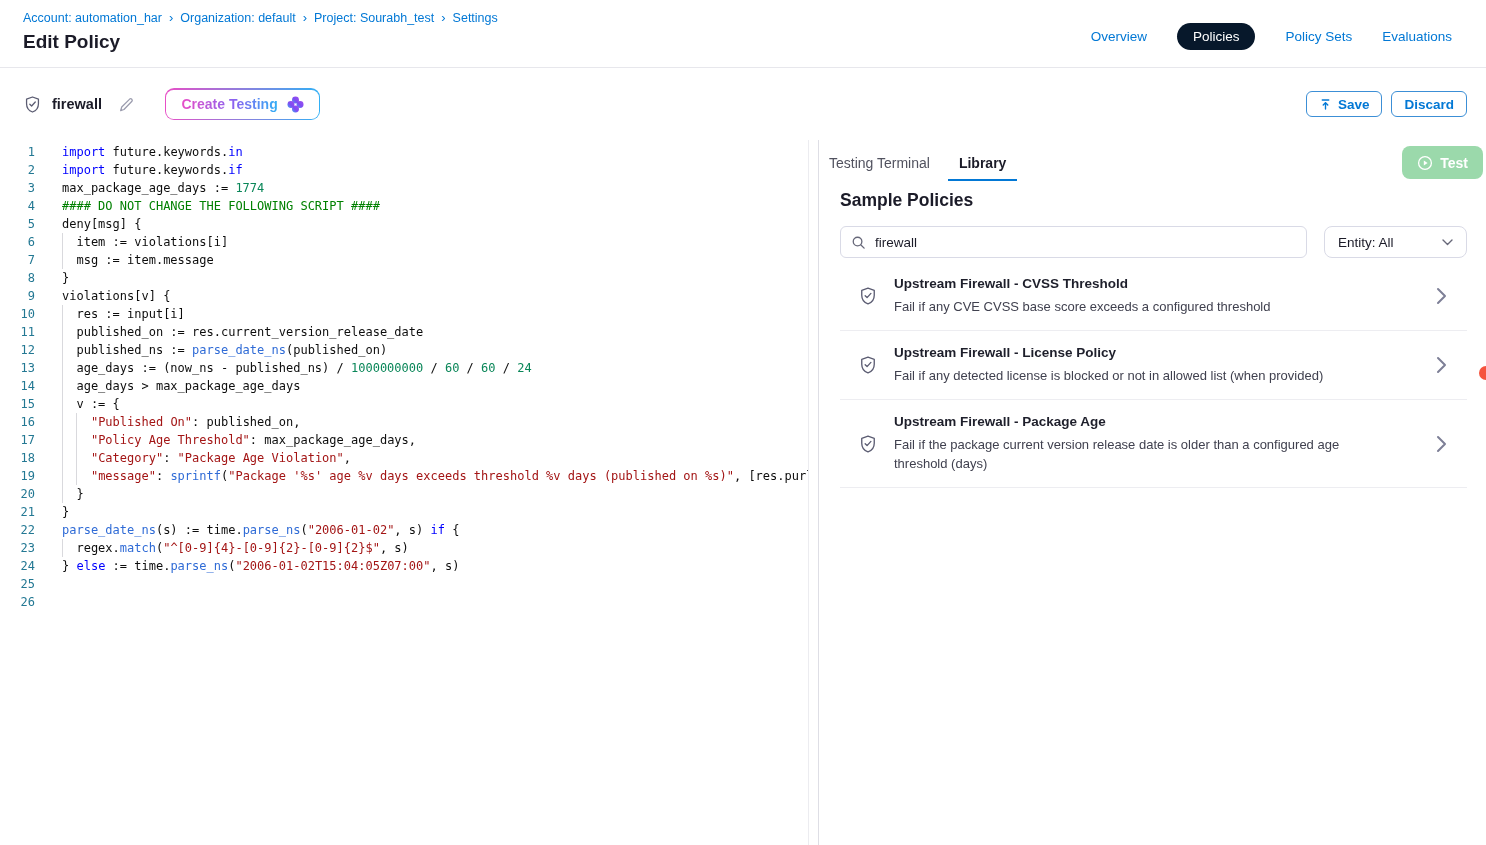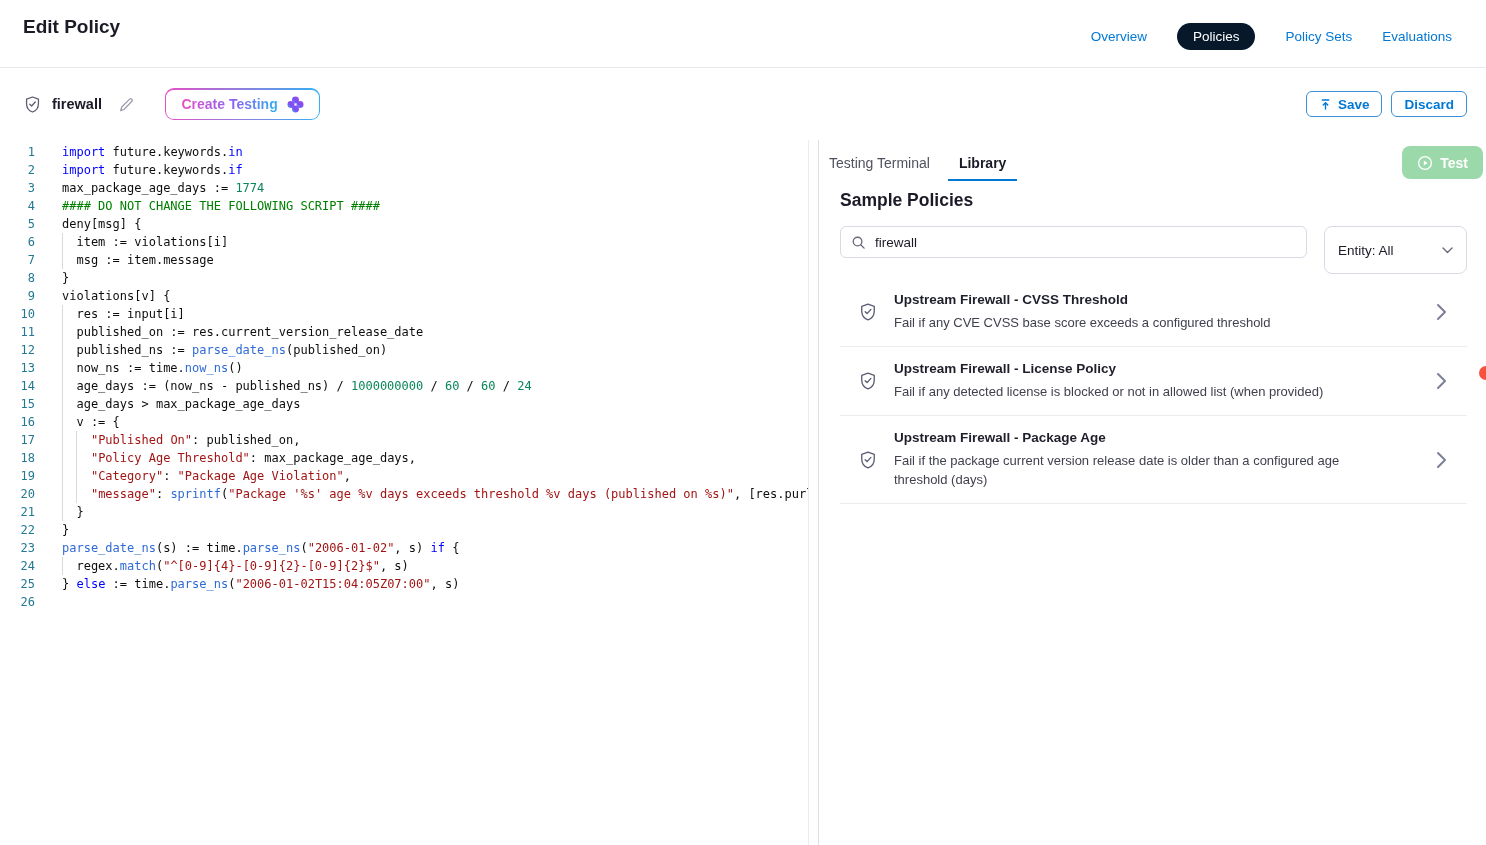--- a/index.html
+++ b/index.html
@@ -59,39 +59,40 @@
     border-bottom:2.5px solid var(--accent); }
   .test-btn { position:absolute; top:6px; right:3px; display:flex; align-items:center; gap:7px;
     background:var(--test_button_bg); color:#fff; font-weight:bold; font-size:14px; font-family:inherit;
     padding:0 15px; height:33px; border-radius:8px; border:none; cursor:default; }
   .panel h2 { font-size:17.5px; font-weight:bold; margin:9px 0 0 21px; }
   .controls { display:flex; gap:17px; margin:15px 19px 0 21px; }
   .search-box { flex:1; display:flex; align-items:center; gap:9px; border:1px solid #d9dae6;
     border-radius:6px; height:32px; padding:0 10px; background:#fff; }
   .search-box input { border:none; outline:none; flex:1; font-size:13.5px; color:#1b1b28; font-family:inherit; }
   .entity-dd { width:143px; flex:none; display:flex; align-items:center; justify-content:space-between;
-    border:1px solid #d9dae6; border-radius:8px; height:48px; padding:0 13px; font-size:13.5px; cursor:pointer; }
+    border:1px solid #d9dae6; border-radius:8px; height:32px; padding:0 13px; font-size:13.5px; cursor:pointer; }
   .plist { margin:4px 19px 0 21px; }
   .prow { display:flex; align-items:center; padding:14px 0; border-bottom:1px solid #ededf1; cursor:pointer; }
   .prow .picon { margin:0 16px 0 18px; flex:none; display:inline-flex; }
   .ptxt { flex:1; }
   .ptitle { font-size:13.5px; font-weight:bold; color:#1e1f2b; }
   .pdesc { font-size:13px; color:#40414f; margin-top:7px; max-width:502px; line-height:1.4; }
   .pchev { margin-left:auto; margin-right:20px; flex:none; display:inline-flex; }
 
   .red-dot { position:absolute; top:366px; right:-7px; width:14px; height:14px; border-radius:50%;
     background:var(--notification_dot); cursor:pointer; }
 </style>
 </head>
 <body>
 
 <div class="app">
 
   <header>
     <div>
+      <nav class="breadcrumb" id="breadcrumb"><a>Account: automation_har</a><span class="sep">›</span><a>Organization: default</a><span class="sep">›</span><a>Project: Sourabh_test</a><span class="sep">›</span><a>Settings</a></nav>
       <h1>Edit Policy</h1>
     </div>
     <nav class="top-nav" id="top-nav">
         <a>Overview</a>
         <a class="pill">Policies</a>
         <a>Policy Sets</a>
         <a>Evaluations</a>
       </nav>
   </header>
 
@@ -181,21 +182,20 @@
           <div class="cl"><span class="t-pl">max_package_age_days := </span><span class="t-num">1774</span></div>
           <div class="cl"><span class="t-cm">#### DO NOT CHANGE THE FOLLOWING SCRIPT ####</span></div>
           <div class="cl"><span class="t-pl">deny[msg] {</span></div>
           <div class="cl"><i class="guide" style="left: 0ch;"></i><span class="t-pl">  item := violations[i]</span></div>
           <div class="cl"><i class="guide" style="left: 0ch;"></i><span class="t-pl">  msg := item.message</span></div>
           <div class="cl"><span class="t-pl">}</span></div>
           <div class="cl"><span class="t-pl">violations[v] {</span></div>
           <div class="cl"><i class="guide" style="left: 0ch;"></i><span class="t-pl">  res := input[i]</span></div>
           <div class="cl"><i class="guide" style="left: 0ch;"></i><span class="t-pl">  published_on := res.current_version_release_date</span></div>
           <div class="cl"><i class="guide" style="left: 0ch;"></i><span class="t-pl">  published_ns := </span><span class="t-fn">parse_date_ns</span><span class="t-pl">(published_on)</span></div>
-          <div class="cl"><i class="guide" style="left: 0ch;"></i><span class="t-pl">  now_ns := time.</span><span class="t-fn">now_ns</span><span class="t-pl">()</span></div>
           <div class="cl"><i class="guide" style="left: 0ch;"></i><span class="t-pl">  age_days := (now_ns - published_ns) / </span><span class="t-num">1000000000</span><span class="t-pl"> / </span><span class="t-num">60</span><span class="t-pl"> / </span><span class="t-num">60</span><span class="t-pl"> / </span><span class="t-num">24</span></div>
           <div class="cl"><i class="guide" style="left: 0ch;"></i><span class="t-pl">  age_days &gt; max_package_age_days</span></div>
           <div class="cl"><i class="guide" style="left: 0ch;"></i><span class="t-pl">  v := {</span></div>
           <div class="cl"><i class="guide" style="left: 0ch;"></i><i class="guide" style="left: 2ch;"></i><span class="t-pl">    </span><span class="t-str">"Published On"</span><span class="t-pl">: published_on,</span></div>
           <div class="cl"><i class="guide" style="left: 0ch;"></i><i class="guide" style="left: 2ch;"></i><span class="t-pl">    </span><span class="t-str">"Policy Age Threshold"</span><span class="t-pl">: max_package_age_days,</span></div>
           <div class="cl"><i class="guide" style="left: 0ch;"></i><i class="guide" style="left: 2ch;"></i><span class="t-pl">    </span><span class="t-str">"Category"</span><span class="t-pl">: </span><span class="t-str">"Package Age Violation"</span><span class="t-pl">,</span></div>
           <div class="cl"><i class="guide" style="left: 0ch;"></i><i class="guide" style="left: 2ch;"></i><span class="t-pl">    </span><span class="t-str">"message"</span><span class="t-pl">: </span><span class="t-fn">sprintf</span><span class="t-pl">(</span><span class="t-str">"Package '%s' age %v days exceeds threshold %v days (published on %s)"</span><span class="t-pl">, [res.purl,</span></div>
           <div class="cl"><i class="guide" style="left: 0ch;"></i><span class="t-pl">  }</span></div>
           <div class="cl"><span class="t-pl">}</span></div>
           <div class="cl"><span class="t-fn">parse_date_ns</span><span class="t-pl">(s) := time.</span><span class="t-fn">parse_ns</span><span class="t-pl">(</span><span class="t-str">"2006-01-02"</span><span class="t-pl">, s) </span><span class="t-kw">if</span><span class="t-pl"> {</span></div>

